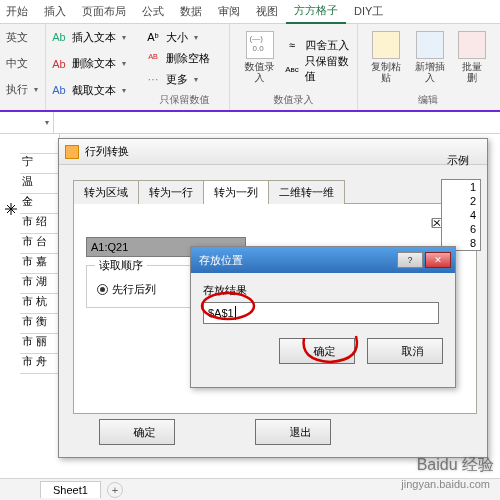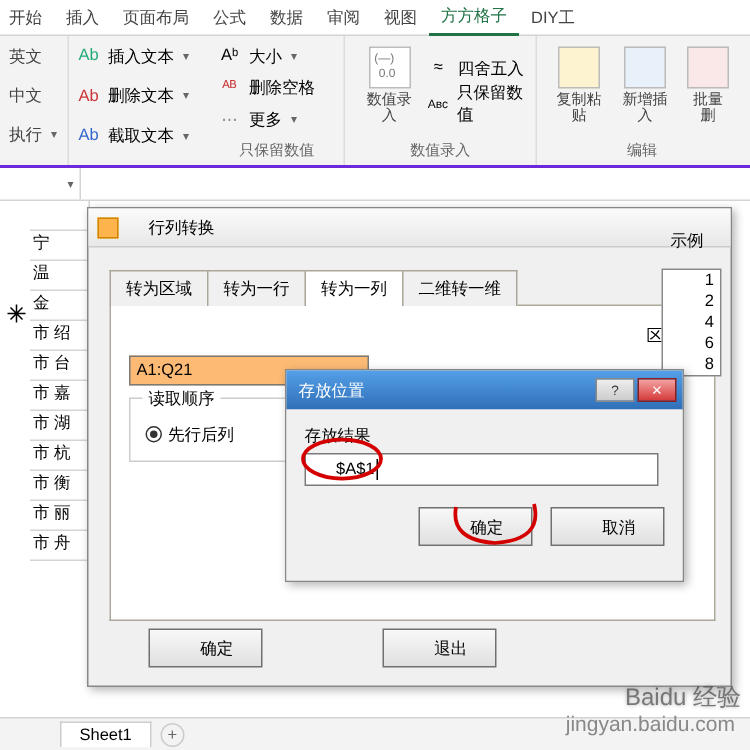--- a/index.html
+++ b/index.html
@@ -17,53 +17,53 @@
 .bigbtn{display:flex;flex-direction:column;align-items:center;justify-content:center;padding:2px 6px;gap:2px;}
 .bigbtn .bi{width:28px;height:28px;background:#e0e0e0;border:1px solid #bbb;}
 .bigbtn .bt{font-size:10px;color:#444;text-align:center;line-height:1.1;}
 .dd{font-size:8px;color:#666;}
 .formula{height:22px;display:flex;border-bottom:1px solid #d4d4d4;}
 .namebox{width:54px;border-right:1px solid #d4d4d4;display:flex;align-items:center;justify-content:flex-end;padding-right:4px;}
 .cellcol{position:absolute;top:134px;left:20px;width:40px;bottom:22px;}
 .cell{height:20px;border-right:1px solid #d4d4d4;border-bottom:1px solid #d4d4d4;padding-left:2px;overflow:hidden;white-space:nowrap;}
 .win{position:absolute;background:#f0f0f0;border:1px solid #888;box-shadow:2px 2px 6px rgba(0,0,0,.3);}
 .win1{top:138px;left:58px;width:430px;height:320px;}
-.tbar{height:26px;display:flex;align-items:center;padding-left:6px;gap:20px;background:linear-gradient(#fafafa,#e8e8e8);border-bottom:1px solid #ccc;}
+.tbar{height:26px;display:flex;align-items:center;padding-left:6px;gap:6px;background:linear-gradient(#fafafa,#e8e8e8);border-bottom:1px solid #ccc;}
 .tbar .wico{width:14px;height:14px;background:#ffb34d;border:1px solid #cc8800;}
 .tcontrol{display:flex;border-bottom:1px solid #aca899;margin:14px 10px 0 14px;}
 .ttab{padding:4px 10px;border:1px solid #aca899;border-bottom:none;background:#f0f0f0;margin-right:-1px;position:relative;top:1px;}
 .ttab.active{background:#fff;z-index:1;}
 .tbody{margin:0 10px 10px 14px;background:#fff;border:1px solid #aca899;border-top:none;height:210px;padding:12px;position:relative;}
 .fld{margin-bottom:6px;text-align:right;}
-.tin{width:160px;height:20px;border:1px solid #7a7a7a;padding:0 4px;background:#fdba74;}
+.tin{width:160px;height:20px;border:1px solid #7a7a7a;padding:0 4px;background:#a3a3a3;}
 .gbox{border:1px solid #ccc;padding:10px 10px 10px 10px;margin-top:8px;position:relative;width:180px;}
 .glegend{position:absolute;top:-8px;left:8px;background:#fff;padding:0 4px;}
 .radio{display:flex;align-items:center;gap:4px;margin-top:6px;}
 .radio .rdot{width:11px;height:11px;border:1px solid #333;border-radius:50%;display:flex;align-items:center;justify-content:center;}
 .radio .rdot .ri{width:5px;height:5px;background:#333;border-radius:50%;}
 .btnrow{position:absolute;bottom:12px;display:flex;gap:80px;left:40px;}
 .btn{min-width:76px;height:26px;border:1px solid #707070;background:linear-gradient(#f8f8f8,#e0e0e0);display:flex;align-items:center;justify-content:center;cursor:pointer;padding-left:15px;}
 .side-label{position:absolute;top:14px;right:18px;}
 .side-list{position:absolute;top:40px;right:6px;width:40px;border:1px solid #888;background:#fff;}
 .side-list div{padding:1px 4px;text-align:right;}
 .win2{top:246px;left:190px;width:266px;height:142px;}
 .win2 .tbar2{height:26px;background:linear-gradient(#54a0e8,#2f6fb8);display:flex;align-items:center;justify-content:space-between;padding:0 4px;color:#fff;}
 .tbar2 .ttl{padding-left:4px;text-align:center;}
 .tbar2 .wbtns{display:flex;gap:2px;}
 .wbtn{width:26px;height:16px;background:linear-gradient(#f4a2a2,#d43a3a);border:1px solid #8a1f1f;display:flex;align-items:center;justify-content:center;color:#fff;font-size:9px;}
 .wbtn.g{background:linear-gradient(#eee,#ccc);border:1px solid #888;color:#333;}
 .win2 .body{padding:10px 12px;background:#f0f0f0;height:calc(100% - 26px);}
-.win2 .tin2{width:236px;height:22px;border:1px solid #7a7a7a;background:#fff;padding:0 20px;display:flex;align-items:center;}
+.win2 .tin2{width:236px;height:22px;border:1px solid #7a7a7a;background:#fff;padding:0 4px;display:flex;align-items:center;}
 .win2 .row2{display:flex;gap:12px;justify-content:flex-end;margin-top:14px;}
 .annot{position:absolute;pointer-events:none;}
 .sheet-tabs{position:absolute;bottom:0;left:0;height:22px;width:100%;background:#f3f3f3;border-top:1px solid #d4d4d4;display:flex;align-items:center;padding-left:40px;gap:6px;}
 .stab{padding:2px 12px;background:#fff;border:1px solid #ccc;border-bottom:none;}
 .splus{width:16px;height:16px;border:1px solid #ccc;border-radius:50%;display:flex;align-items:center;justify-content:center;color:#666;}
 .wm{position:absolute;right:6px;bottom:24px;color:#404040;opacity:.7;font-size:16px;text-shadow:0 0 3px #888;}
-.wm2{position:absolute;right:10px;bottom:10px;color:#888;font-size:14px;}
+.wm2{position:absolute;right:10px;bottom:10px;color:#888;font-size:11px;}
 </style>
 </head>
 <body>
 
 <div class="ribbon-tabs" id="rtabs">
     <div class="tab first">开始</div>
     <div class="tab">插入</div>
     <div class="tab">页面布局</div>
     <div class="tab">公式</div>
     <div class="tab">数据</div>

